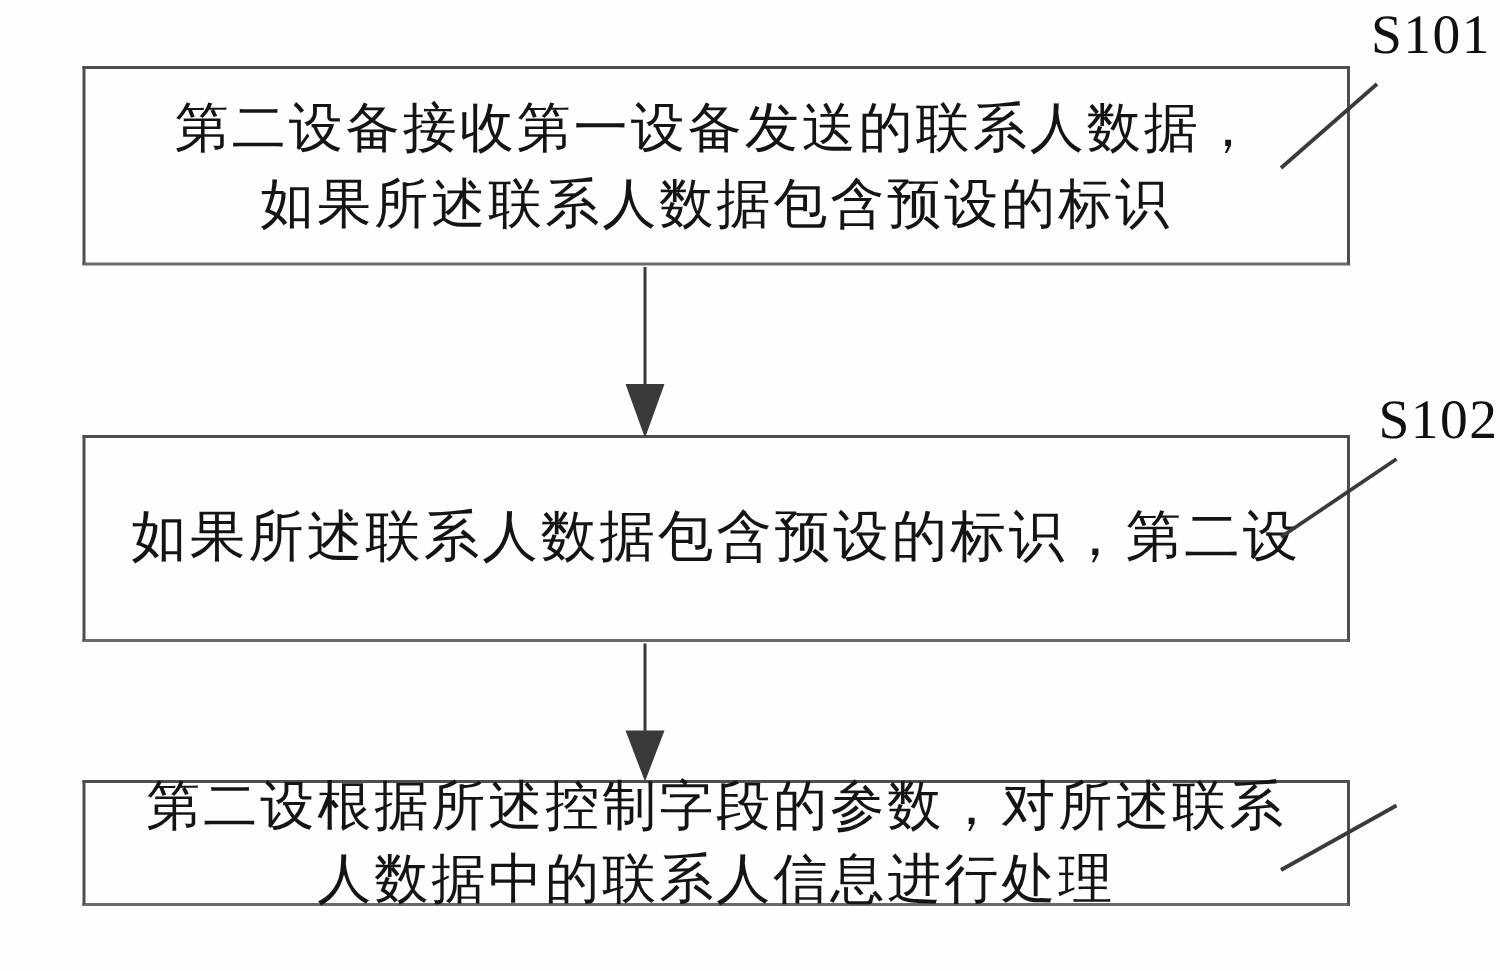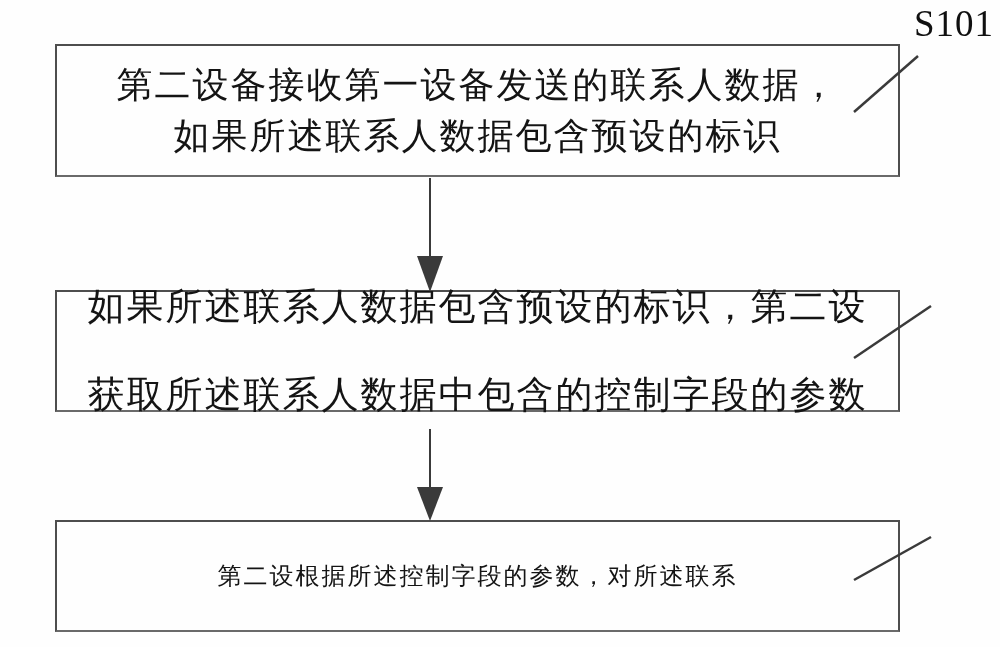--- a/index.html
+++ b/index.html
@@ -23,22 +23,22 @@
     flex-direction: column;
     justify-content: center;
     align-items: center;
     color: #141414;
     letter-spacing: 2px;
     text-align: center;
     margin-left: 48px;
   }
   .box-line { white-space: nowrap; }
   #box1 { top: 44px;  height: 133px; font-size: 36px; line-height: 51px; }
-  #box2 { top: 290px; height: 122px; font-size: 37px; line-height: 56px; gap: 32px; }
-  #box3 { top: 520px; height: 112px; font-size: 24px; line-height: 49px; }
+  #box2 { top: 290px; height: 138px; font-size: 37px; line-height: 56px; gap: 32px; }
+  #box3 { top: 520px; height: 84px; font-size: 36px; line-height: 49px; }
   .connectors {
     position: absolute;
     left: 0; top: 0;
     width: 1000px; height: 647px;
     pointer-events: none;
   }
   .step-label {
     position: absolute;
     font-size: 37px;
     color: #101010;
@@ -55,35 +55,36 @@
 
 <div class="figure">
 
   <div class="flow-box" id="box1">
     <div class="box-line">第二设备接收第一设备发送的联系人数据，</div>
     <div class="box-line">如果所述联系人数据包含预设的标识</div>
   </div>
 
   <div class="flow-box" id="box2">
     <div class="box-line">如果所述联系人数据包含预设的标识，第二设</div>
-    <div class="box-line">获取所述联系人数据中包含的控制字段的参数</div>
   </div>
 
   <div class="flow-box" id="box3">
     <div class="box-line">第二设根据所述控制字段的参数，对所述联系</div>
+    <div class="box-line">人数据中的联系人信息进行处理</div>
   </div>
 
   <svg class="connectors" viewBox="0 0 1000 647" xmlns="http://www.w3.org/2000/svg">
 
     <line x1="430" y1="178" x2="430" y2="260" stroke="#3a3a3a" stroke-width="2"></line>
     <polygon points="417,256 443,256 430,292" fill="#3a3a3a"></polygon>
 
     <line x1="430" y1="429" x2="430" y2="490" stroke="#3a3a3a" stroke-width="2"></line>
     <polygon points="417,487 443,487 430,521" fill="#3a3a3a"></polygon>
 
     <line x1="854" y1="112" x2="918" y2="56" stroke="#3a3a3a" stroke-width="2.5"></line>
     <line x1="854" y1="358" x2="931" y2="306" stroke="#3a3a3a" stroke-width="2.5"></line>
     <line x1="854" y1="580" x2="931" y2="537" stroke="#3a3a3a" stroke-width="2.5"></line>
   </svg>
 
   <div class="step-label" id="label1">S101</div>
+  <div class="step-label" id="label2">S102</div>
 
 </div>
 
 </body></html>

